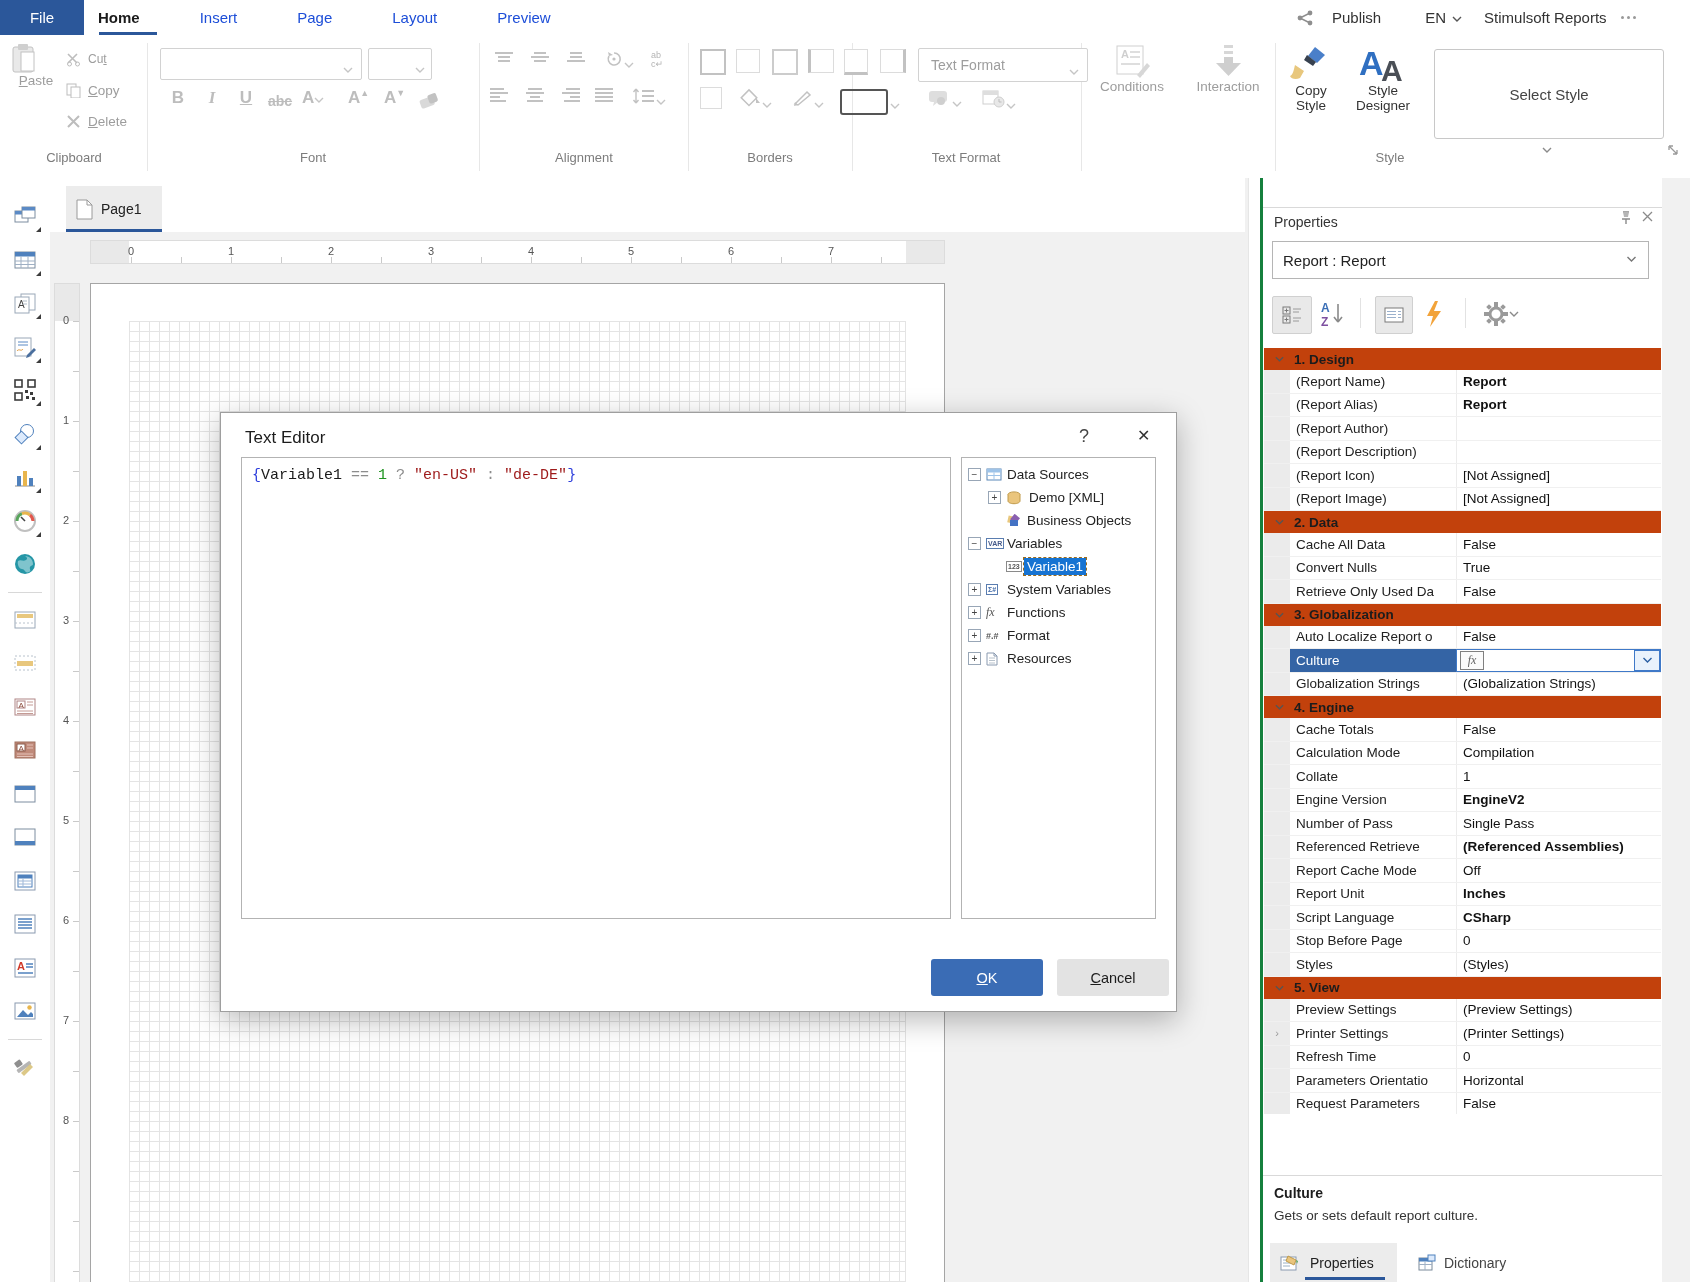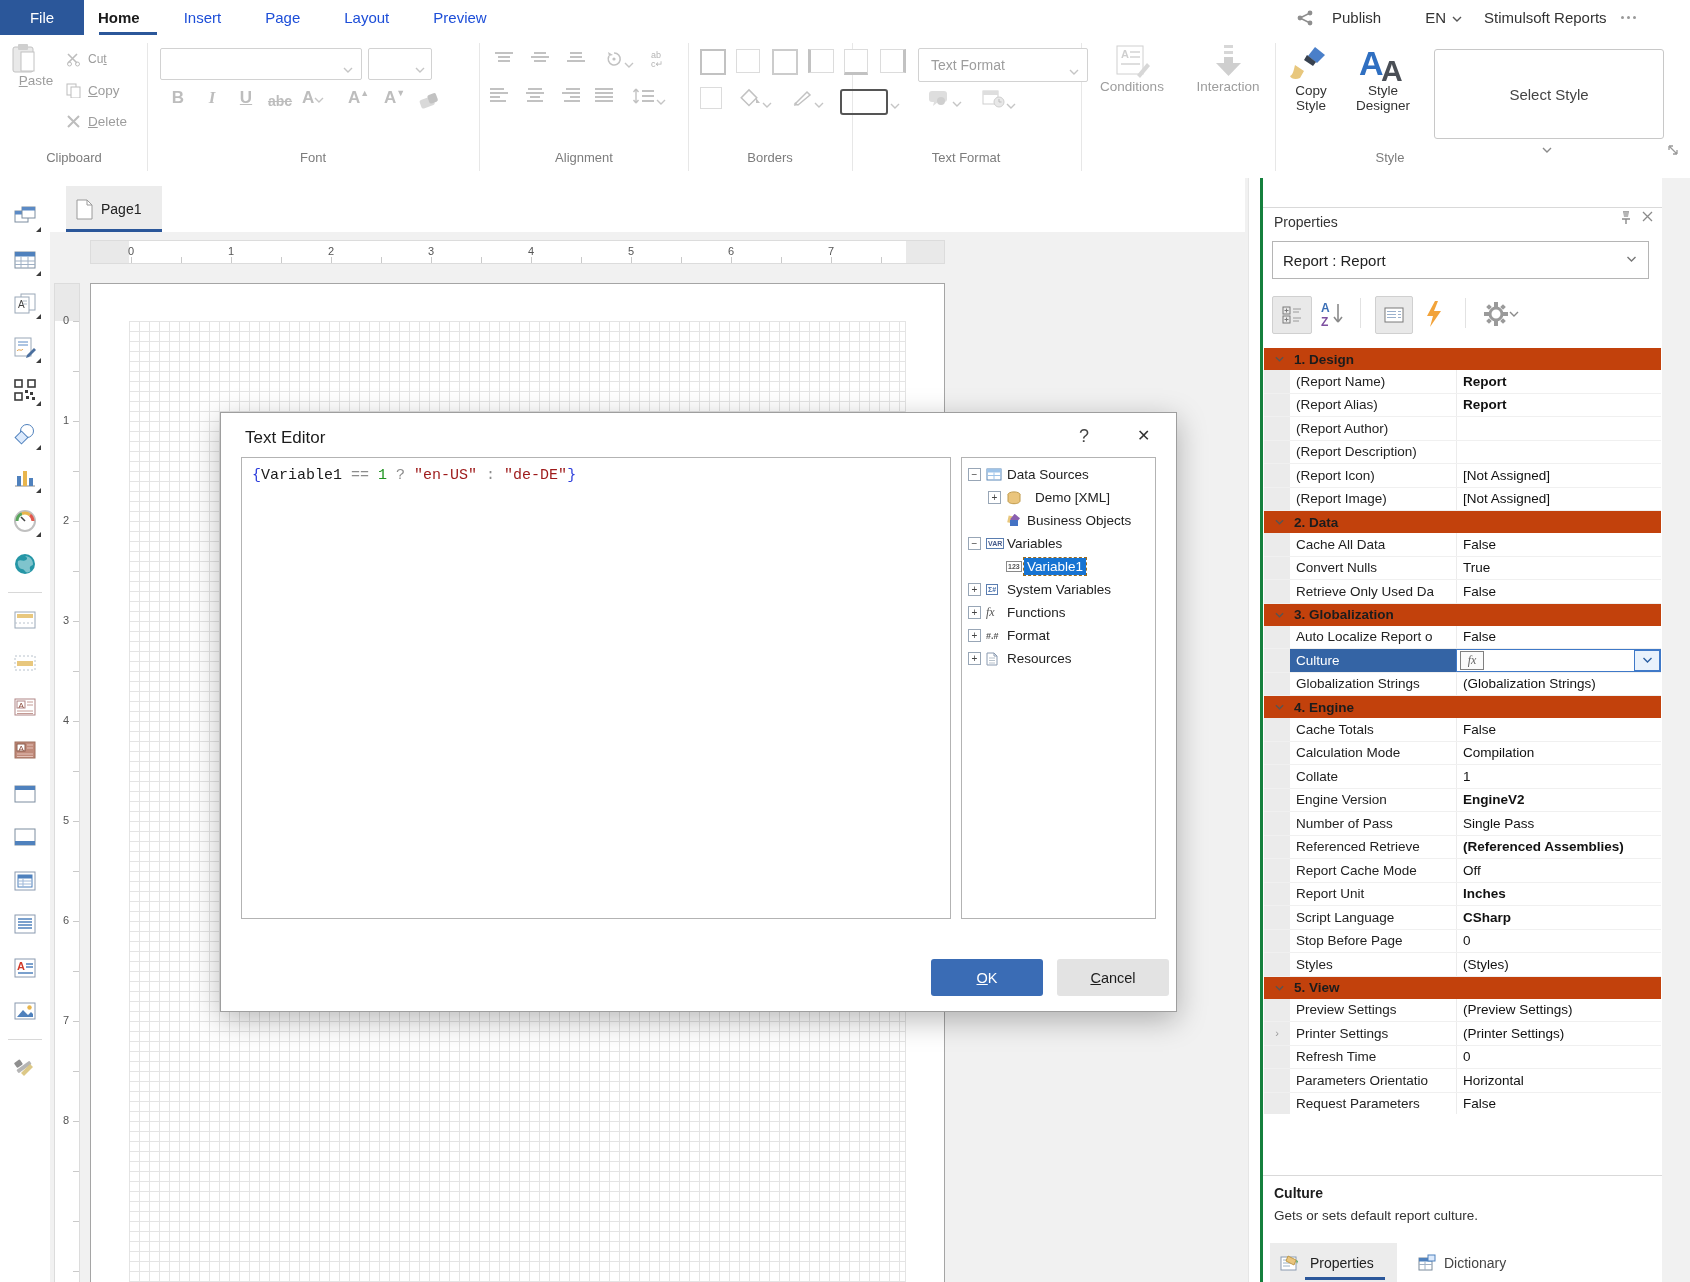--- a/index.html
+++ b/index.html
@@ -86,21 +86,21 @@
   #cancel-btn{left:836px;background:#e3e3e3;color:#1c1c1c;}
   u{text-decoration:underline;}
 </style>
 </head>
 <body>
 
 <div id="stage" class="nosel">
 
   <div id="topbar" class="abs">
     <div id="file-btn" class="abs">File</div>
-    <div id="menu-tabs" class="abs" style="left:96px;top:0;height:35px;display:flex;gap:40px;">
+    <div id="menu-tabs" class="abs" style="left:96px;top:0;height:35px;display:flex;gap:56px;">
         <div class="menu-tab active">Home</div>
         <div class="menu-tab">Insert</div>
         <div class="menu-tab">Page</div>
         <div class="menu-tab">Layout</div>
         <div class="menu-tab">Preview</div>
       </div>
     <div class="abs tab-underline" style="left:99px;top:32px;width:58px;"></div>
     <div class="tb-right abs" style="left:1296px;">
       <span id="share-ic" style="margin-right:18px;display:flex;">
           <svg width="18" height="16">
@@ -913,21 +913,21 @@
           <div class="tlabel" style="left: 42px;">Data Sources</div>
         </div>
         <div class="trow">
           <div class="texp" style="left: 26px;">+</div>
           <span class="ticon" style="display: flex; left: 44px;">
             <svg width="16" height="14">
               <ellipse cx="8" cy="3.5" rx="6" ry="2.6" fill="#eac57d" stroke="#c09a4a"></ellipse>
               <path d="M2 3.5v6.5c0 1.5 2.7 2.7 6 2.7s6-1.2 6-2.7V3.5" fill="#eac57d" stroke="#c09a4a"></path>
             </svg>
           </span>
-          <div class="tlabel" style="left: 70px;">Demo [XML]</div>
+          <div class="tlabel" style="left: 64px;">Demo [XML]</div>
         </div>
         <div class="trow">
           <span class="ticon" style="display: flex; left: 44px;">
             <svg width="16" height="14">
               <rect x="2" y="2" width="7" height="7" transform="rotate(12 5 5)" fill="#e8c77d"></rect>
               <rect x="6" y="1" width="7" height="7" transform="rotate(40 9 4)" fill="#8a5fb0"></rect>
               <rect x="4" y="6" width="8" height="6" fill="#4472c4"></rect>
             </svg>
           </span>
           <div class="tlabel" style="left: 62px;">Business Objects</div>

